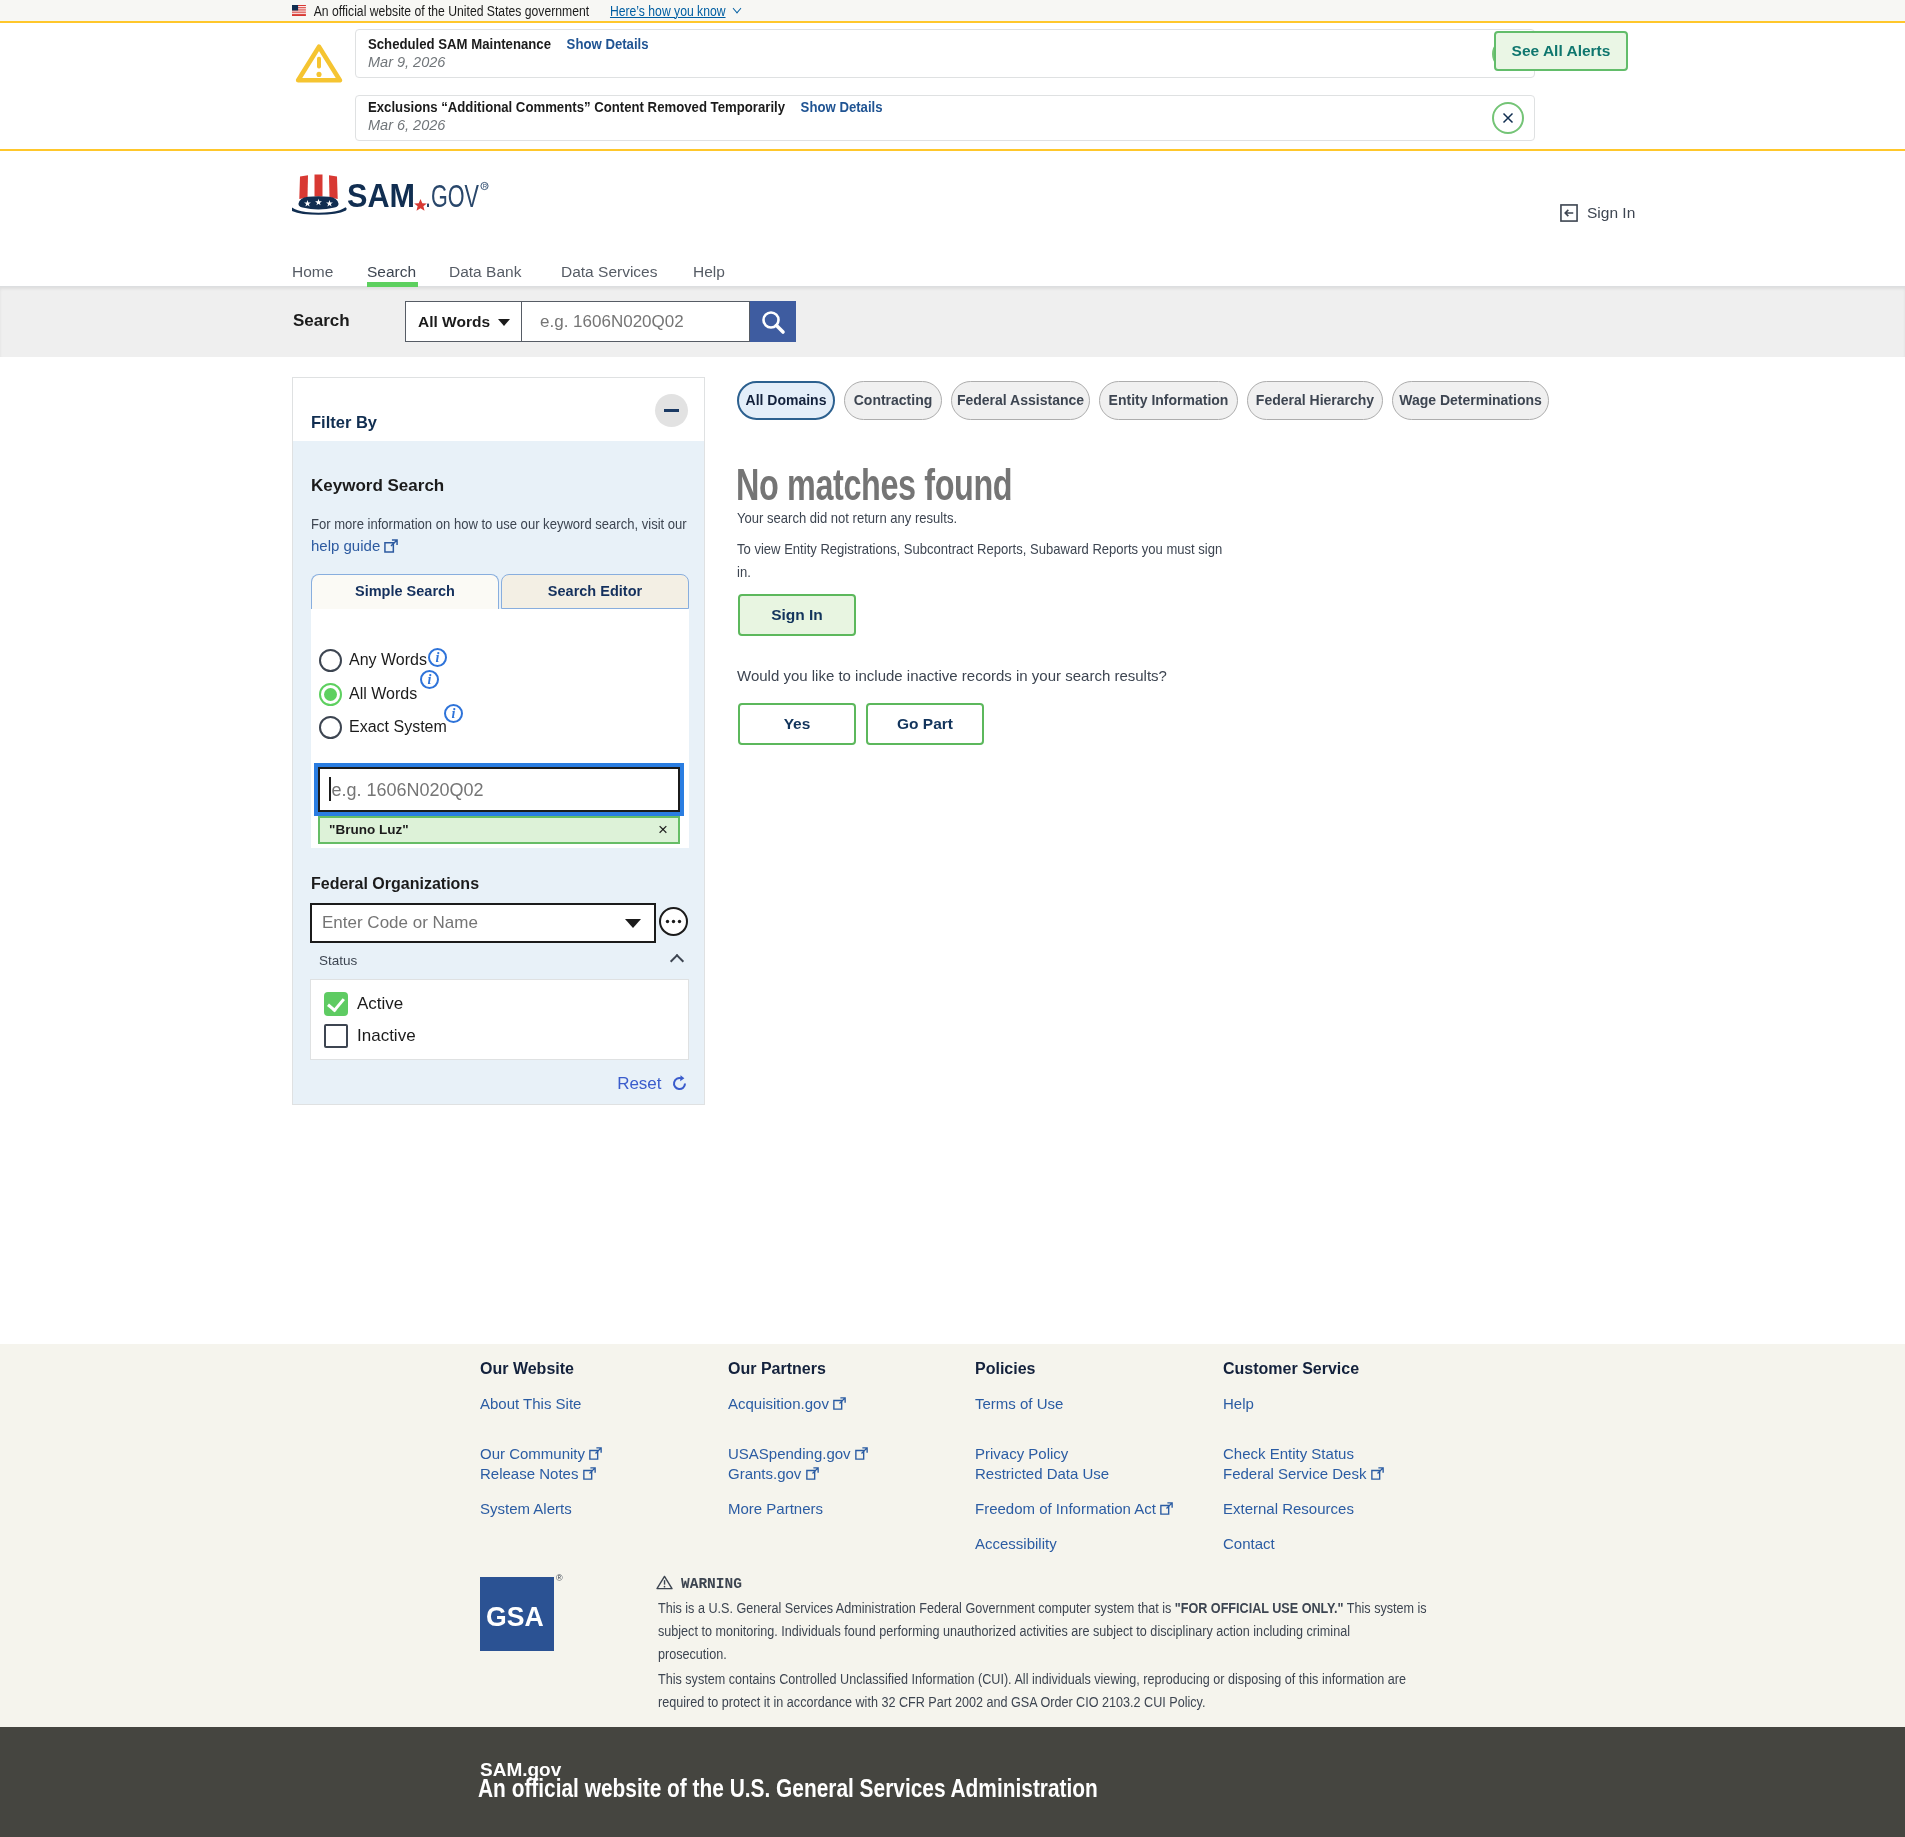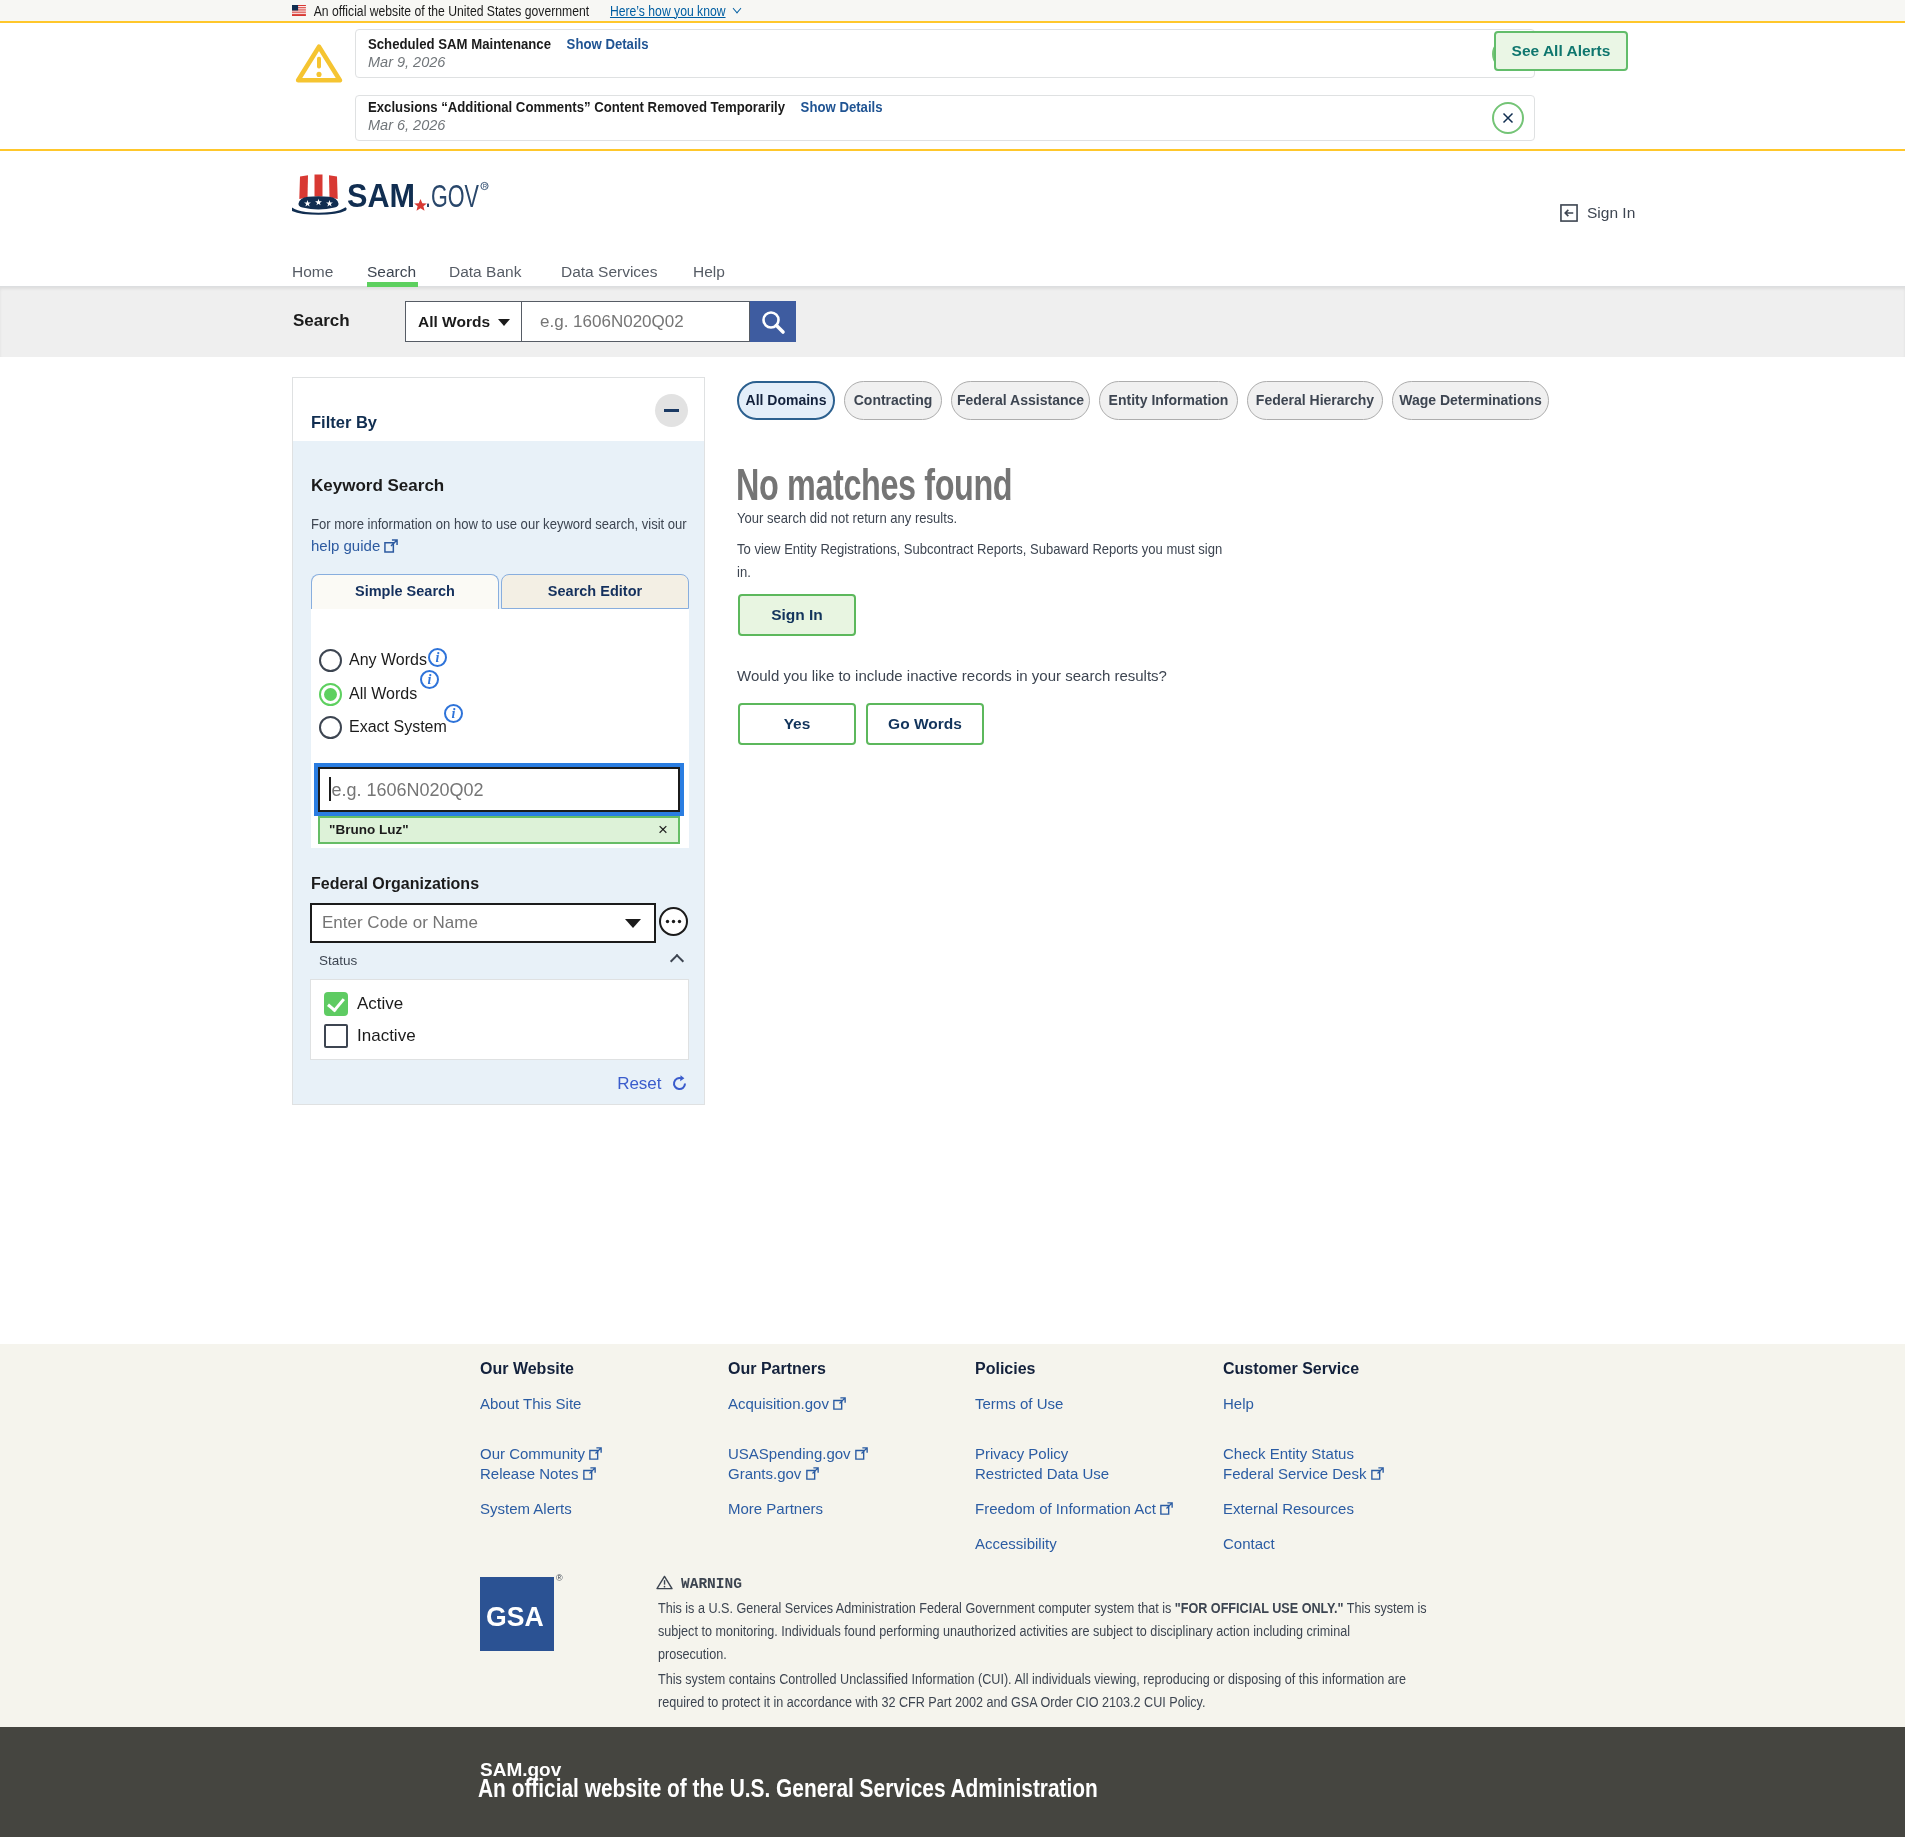--- a/index.html
+++ b/index.html
@@ -284,21 +284,21 @@
       <div class="chipbtn" style="width:139px;">Entity Information</div>
       <div class="chipbtn" style="width:136px;">Federal Hierarchy</div>
       <div class="chipbtn" style="width:157px;">Wage Determinations</div>
     </div>
     <div class="nm-h1">No matches found</div>
     <div class="nm-p1">Your search did not return any results.</div>
     <div class="nm-p2" style="white-space:nowrap; transform:scaleX(0.87); transform-origin:left top; width:auto;">To view Entity Registrations, Subcontract Reports, Subaward Reports you must sign<br>in.</div>
     <div class="btn-green">Sign In</div>
     <div class="nm-p3">Would you like to include inactive records in your search results?</div>
     <div class="btn-white b-yes">Yes</div>
-    <div class="btn-white b-back">Go Words</div>
+    <div class="btn-white b-back">Go Part</div>
   </div>
 </div>
 
 <div class="footer">
   <div class="f-col fc1">
     <h3>Our Website</h3>
     <a class="r1" href="#">About This Site</a>
     <a class="r2" href="#">Our Community <svg width="13" height="13" viewBox="0 0 15 15" style="vertical-align:-1px">
           <path d="M1 4 H10 V14 H1 Z" fill="none" stroke="#2b5ca3" stroke-width="1.6"></path>
           <path d="M8.5 1 H14 V6.5 M14 1 L7.5 7.5" fill="none" stroke="#2b5ca3" stroke-width="1.6"></path>

